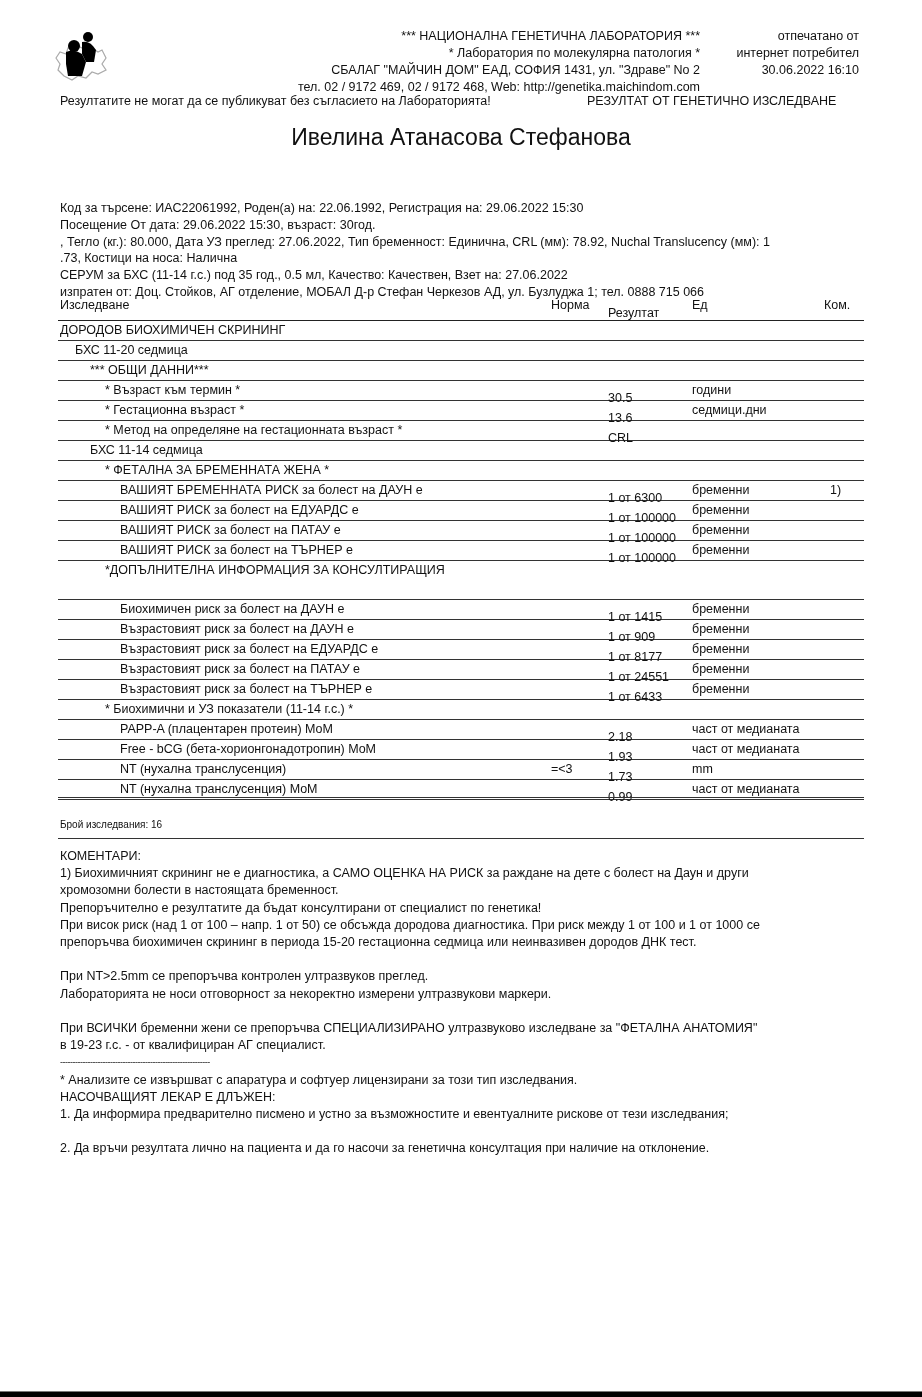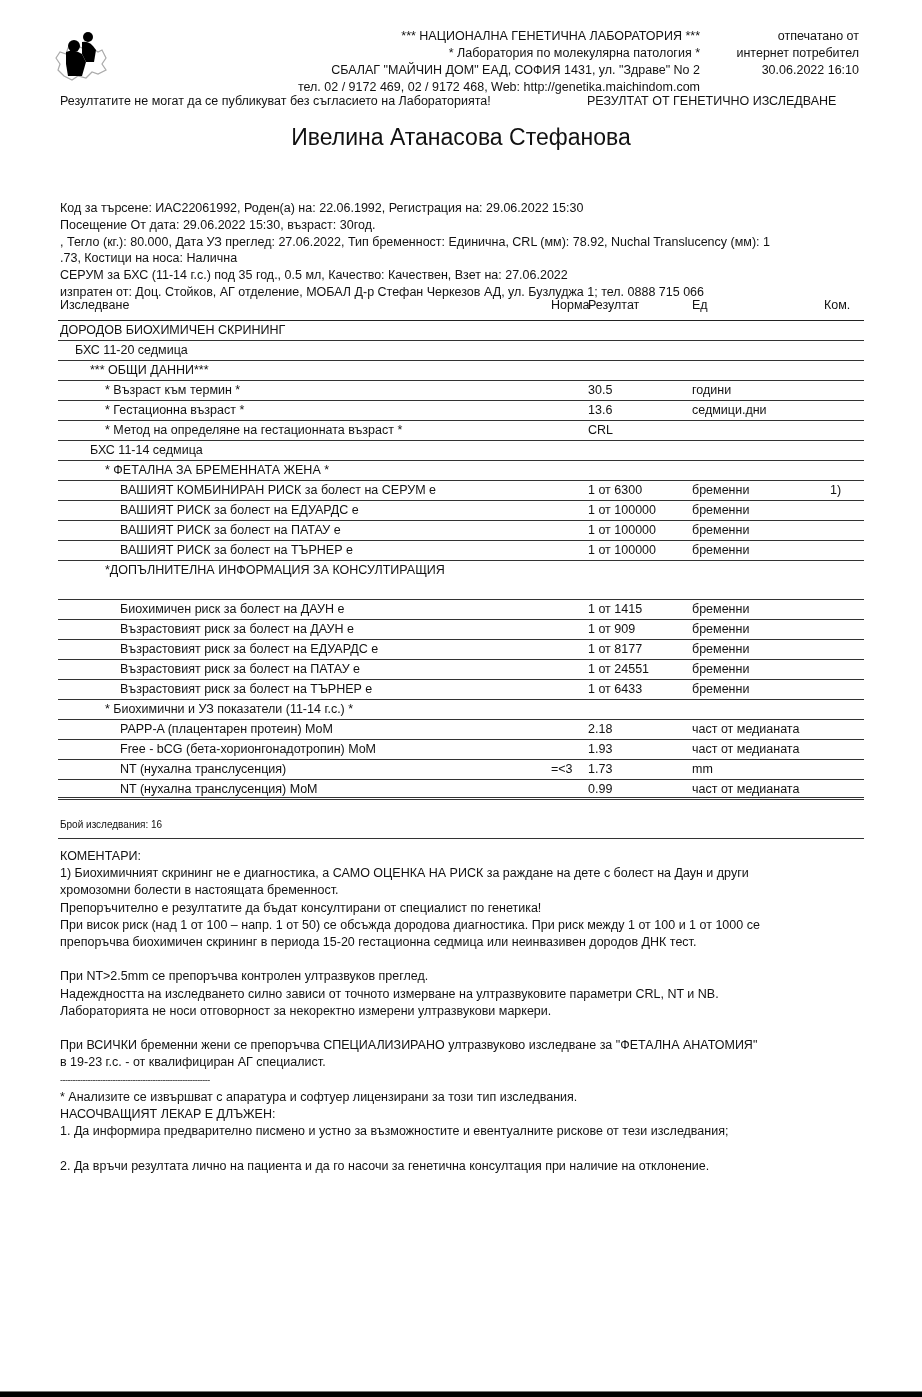--- a/index.html
+++ b/index.html
@@ -18,21 +18,21 @@
   .info div { white-space: nowrap; }
 
   .tbl { position: absolute; left: 58px; top: 294px; width: 806px; }
   .thead { position: relative; height: 26px; border-bottom: 1.5px solid #222; font-size: 12.5px; }
   .thead span { position: absolute; top: 4px; }
   .row { position: relative; height: 19px; border-bottom: 1.2px solid #333; font-size: 12.5px; }
   .row.tall { height: 38px; }
   .row span { position: absolute; top: 2px; white-space: nowrap; }
   .c-name { left: 2px; }
   .c-norm { left: 493px; }
-  .c-res { left: 530px; }
+  .c-res { left: 550px; margin-top: 8px; }
   .c-unit { left: 634px; }
   .c-com { left: 772px; }
   .lv0 { padding-left: 0; }
   .lv1 { padding-left: 15px; }
   .lv2 { padding-left: 30px; }
   .lv3 { padding-left: 45px; }
   .lv4 { padding-left: 60px; }
 
   .count-block { position: absolute; left: 58px; top: 797px; width: 806px; border-top: 1.2px solid #333; border-bottom: 1.2px solid #333; height: 40px; }
   .count-block span { position: absolute; left: 2px; top: 21px; font-size: 10px; }
@@ -140,21 +140,21 @@
     <span class="c-com"></span>
   </div>
       <div class="row">
     <span class="c-name lv3">* ФЕТАЛНА ЗА БРЕМЕННАТА ЖЕНА *</span>
     <span class="c-norm"></span>
     <span class="c-res"></span>
     <span class="c-unit"></span>
     <span class="c-com"></span>
   </div>
       <div class="row">
-    <span class="c-name lv4">ВАШИЯТ КОМБИНИРАН РИСК за болест на СЕРУМ е</span>
+    <span class="c-name lv4">ВАШИЯТ БРЕМЕННАТА РИСК за болест на ДАУН е</span>
     <span class="c-norm"></span>
     <span class="c-res">1 от 6300</span>
     <span class="c-unit">бременни</span>
     <span class="c-com">1)</span>
   </div>
       <div class="row">
     <span class="c-name lv4">ВАШИЯТ РИСК за болест на ЕДУАРДС е</span>
     <span class="c-norm"></span>
     <span class="c-res">1 от 100000</span>
     <span class="c-unit">бременни</span>
@@ -260,21 +260,20 @@
 
 <div class="comments">
   <div>КОМЕНТАРИ:</div>
   <div>1) Биохимичният скрининг не е диагностика, а САМО ОЦЕНКА НА РИСК за раждане на дете с болест на Даун и други</div>
   <div>хромозомни болести в настоящата бременност.</div>
   <div>Препоръчително е резултатите да бъдат консултирани от специалист по генетика!</div>
   <div>При висок риск (над 1 от 100 – напр. 1 от 50) се обсъжда дородова диагностика. При риск между 1 от 100  и 1 от 1000 се</div>
   <div>препоръчва биохимичен скрининг в периода 15-20 гестационна седмица или неинвазивен дородов ДНК тест.</div>
   <div></div>
   <div>При NT&gt;2.5mm се препоръчва контролен ултразвуков преглед.</div>
-  <div>Надеждността на изследването силно зависи от точното измерване на ултразвуковите параметри CRL, NT и NB.</div>
   <div>Лабораторията не носи отговорност за некоректно измерени ултразвукови маркери.</div>
   <div></div>
   <div>При ВСИЧКИ бременни жени се препоръчва СПЕЦИАЛИЗИРАНО ултразвуково изследване за "ФЕТАЛНА АНАТОМИЯ"</div>
   <div>в 19-23 г.с. - от квалифициран АГ специалист.</div>
   <div style="font-size:9px;letter-spacing:-0.5px">------------------------------------------------------------</div>
   <div>* Анализите се извършват с апаратура и софтуер лицензирани за този тип изследвания.</div>
   <div>НАСОЧВАЩИЯТ ЛЕКАР Е ДЛЪЖЕН:</div>
   <div>1. Да информира предварително писмено и устно за възможностите и евентуалните рискове от тези изследвания;</div>
   <div></div>
   <div>2. Да връчи резултата лично на пациента и да го насочи за генетична консултация при наличие на отклонение.</div>

